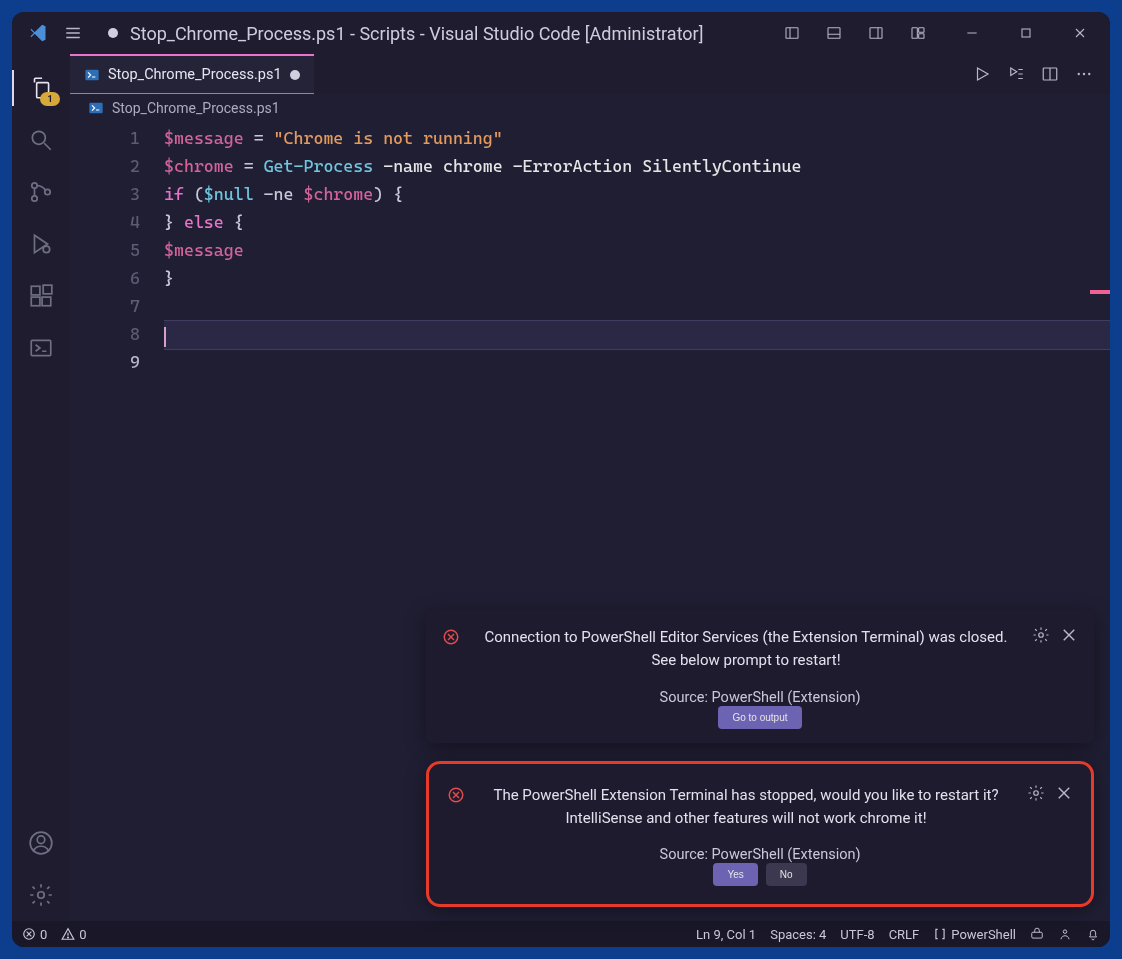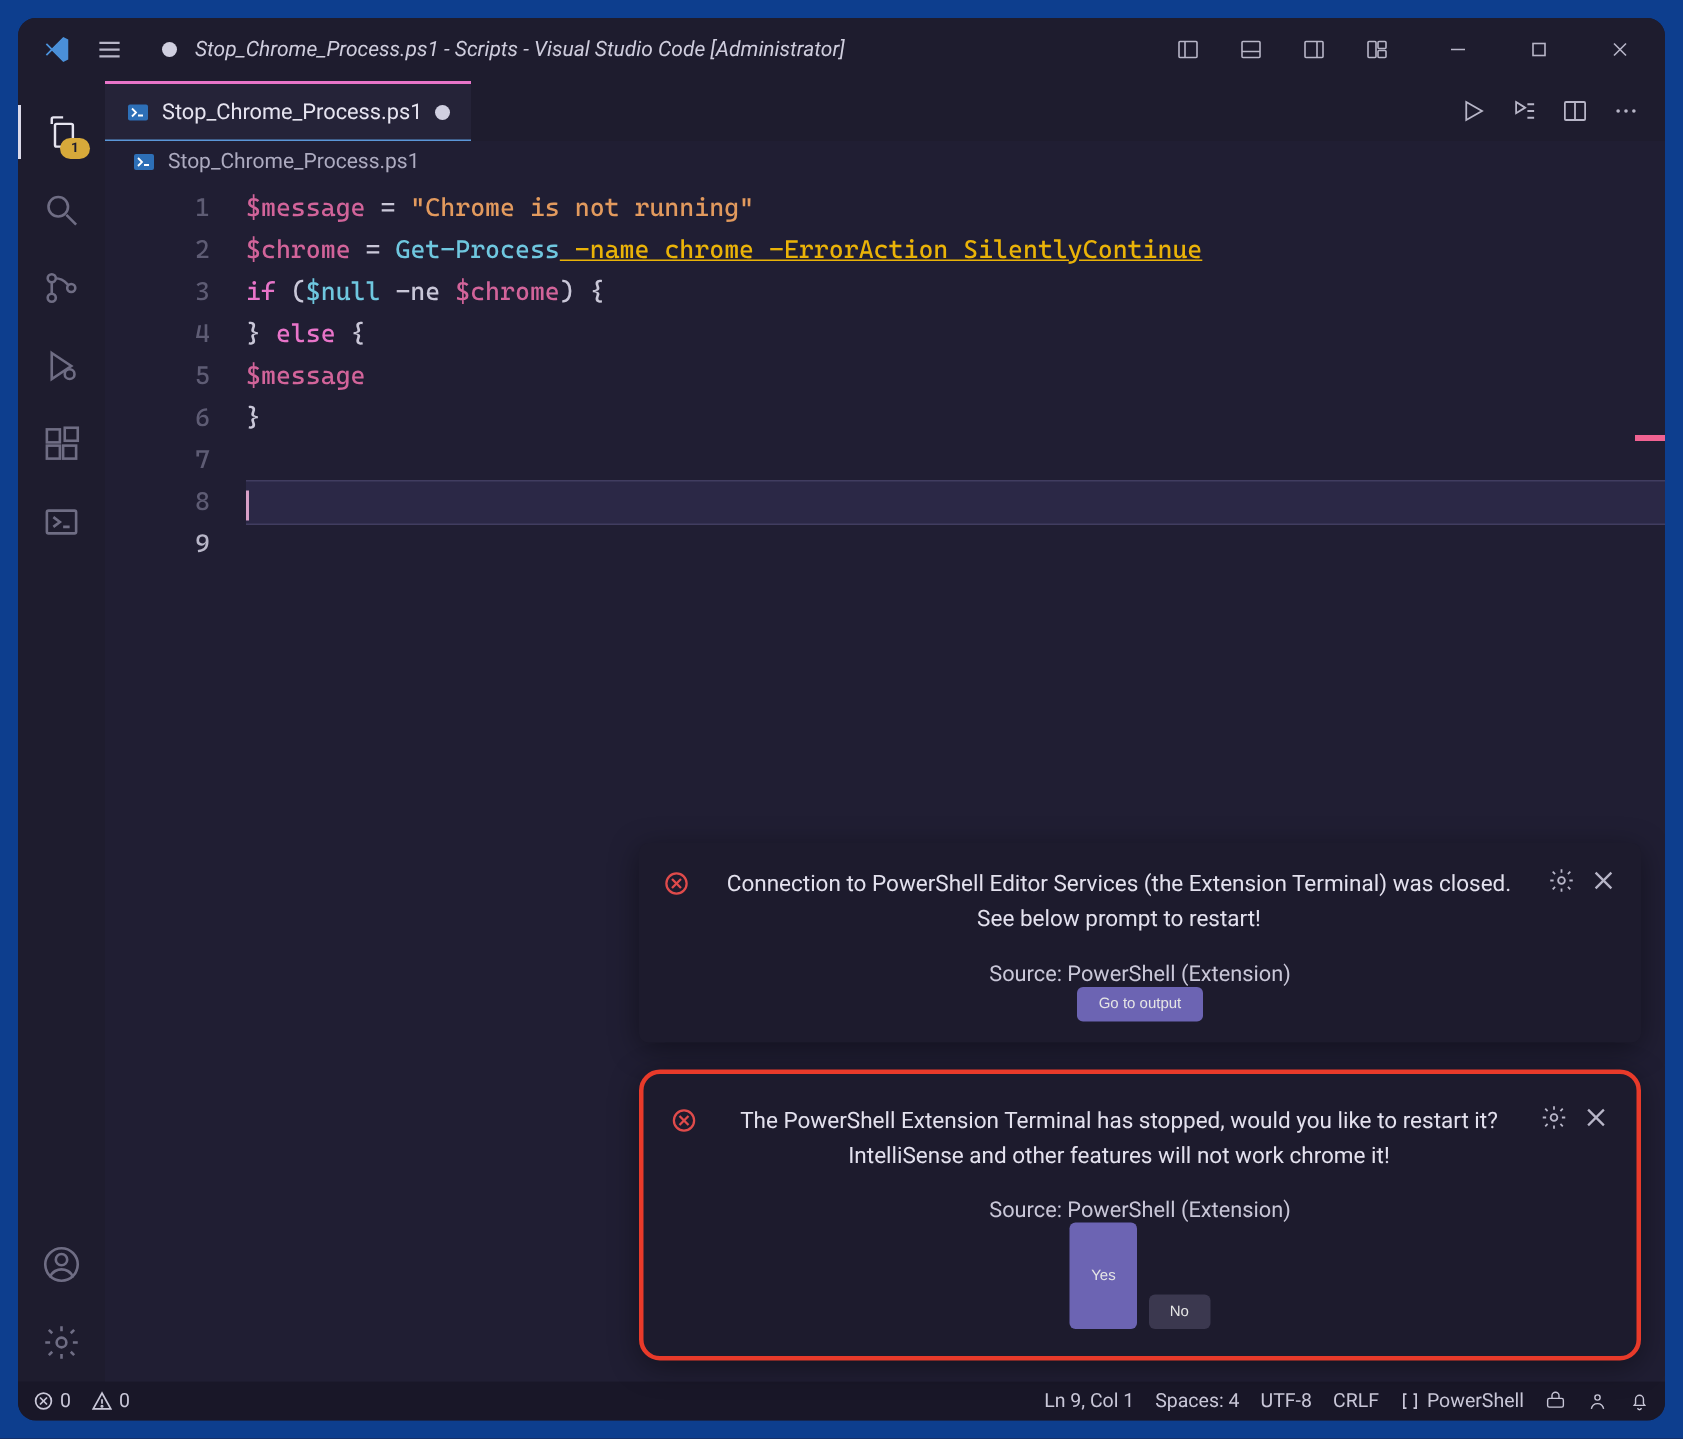--- a/index.html
+++ b/index.html
@@ -55,21 +55,21 @@
     background:var(--titlebar);
     padding:0 4px;
     flex-shrink:0;
   }
   .tb-left{display:flex;align-items:center;gap:8px;padding-left:12px;}
   .vsc-logo{width:20px;height:20px;display:flex;align-items:center;}
   .vsc-logo svg{width:20px;height:20px;}
   .menu-icon{display:flex;align-items:center;padding:0 8px;}
   .menu-icon svg{width:18px;height:18px;}
   .dot{width:10px;height:10px;border-radius:50%;background:#d0cfe0;display:inline-block;margin:0 4px 0 10px;}
-  .tb-title{color:#cfcddd;font-size:14px;padding-left:0;font-style:italic;}
+  .tb-title{color:#cfcddd;font-size:18px;padding-left:0;}
   .tb-center{flex:1;}
   .tb-right{display:flex;align-items:center;gap:4px;padding-right:4px;}
   .layout-icons{display:flex;gap:6px;margin-right:10px;}
   .layout-icons .icn,
   .win-btn{width:36px;height:28px;display:flex;align-items:center;justify-content:center;color:#b8b6c8;}
   .layout-icons .icn svg,.win-btn svg{width:16px;height:16px;}
   .win-btns{display:flex;gap:10px;}
   .win-btn{width:44px;}
   
   
@@ -150,21 +150,21 @@
   }
   .gutter .ln{height:28px;}
   .code{flex:1;padding:4px 0 0 6px;min-width:0;overflow:hidden;}
   .code .line{height:28px;white-space:pre;}
   .hl-line{background:var(--highlight-line);border-top:1px solid #413d60;border-bottom:1px solid #413d60;}
   .cursor{display:inline-block;width:2px;height:20px;background:#d8a0c7;vertical-align:middle;}
   .tk-var{color:var(--var);}
   .tk-op{color:#c9c7d8;}
   .tk-str{color:var(--str);}
   .tk-cmd{color:var(--cmd);}
-  .tk-param{color:#eab308;text-decoration:underline;}
+  .tk-param{color:#e5e5e5;}
   .tk-kw{color:var(--keyword);}
   .tk-brace{color:#c9c7d8;}
   .minimap-mark{position:absolute;right:0;top:170px;width:20px;height:4px;background:#f06292;}
   
   
   .statusbar{
     height:26px;background:var(--status);
     display:flex;align-items:center;
     font-size:13px;color:#c9c7d8;
     padding:0 10px;
@@ -197,21 +197,21 @@
   .toast-icon{flex-shrink:0;padding-top:2px;}
   .toast-icon svg{width:18px;height:18px;}
   .toast-msg{flex:1;color:#e3e1ee;font-size:15px;line-height:1.55;}
   .toast-ctl{display:flex;gap:10px;color:#b8b6c8;flex-shrink:0;}
   .toast-ctl .icn{width:18px;height:18px;display:flex;}
   .toast-footer{display:flex;align-items:center;justify-content:flex-end;margin-top:16px;flex-direction:column;}
   .toast-src{color:#c9c7d8;font-size:14.5px;}
   .toast-btns{display:flex;gap:8px;}
   .btn{padding:6px 14px;border-radius:4px;font-size:10px;cursor:pointer;border:none;color:#e5e5e5;}
   .btn-primary{background:var(--btn);}
-  .btn-secondary{background:var(--btn2);margin-top:48px;}
+  .btn-secondary{background:var(--btn2);}
 </style>
 </head>
 <body>
 
 <div class="outer">
   <div class="window">
 
     <div class="titlebar">
       <div class="tb-left">
         <span class="vsc-logo">

